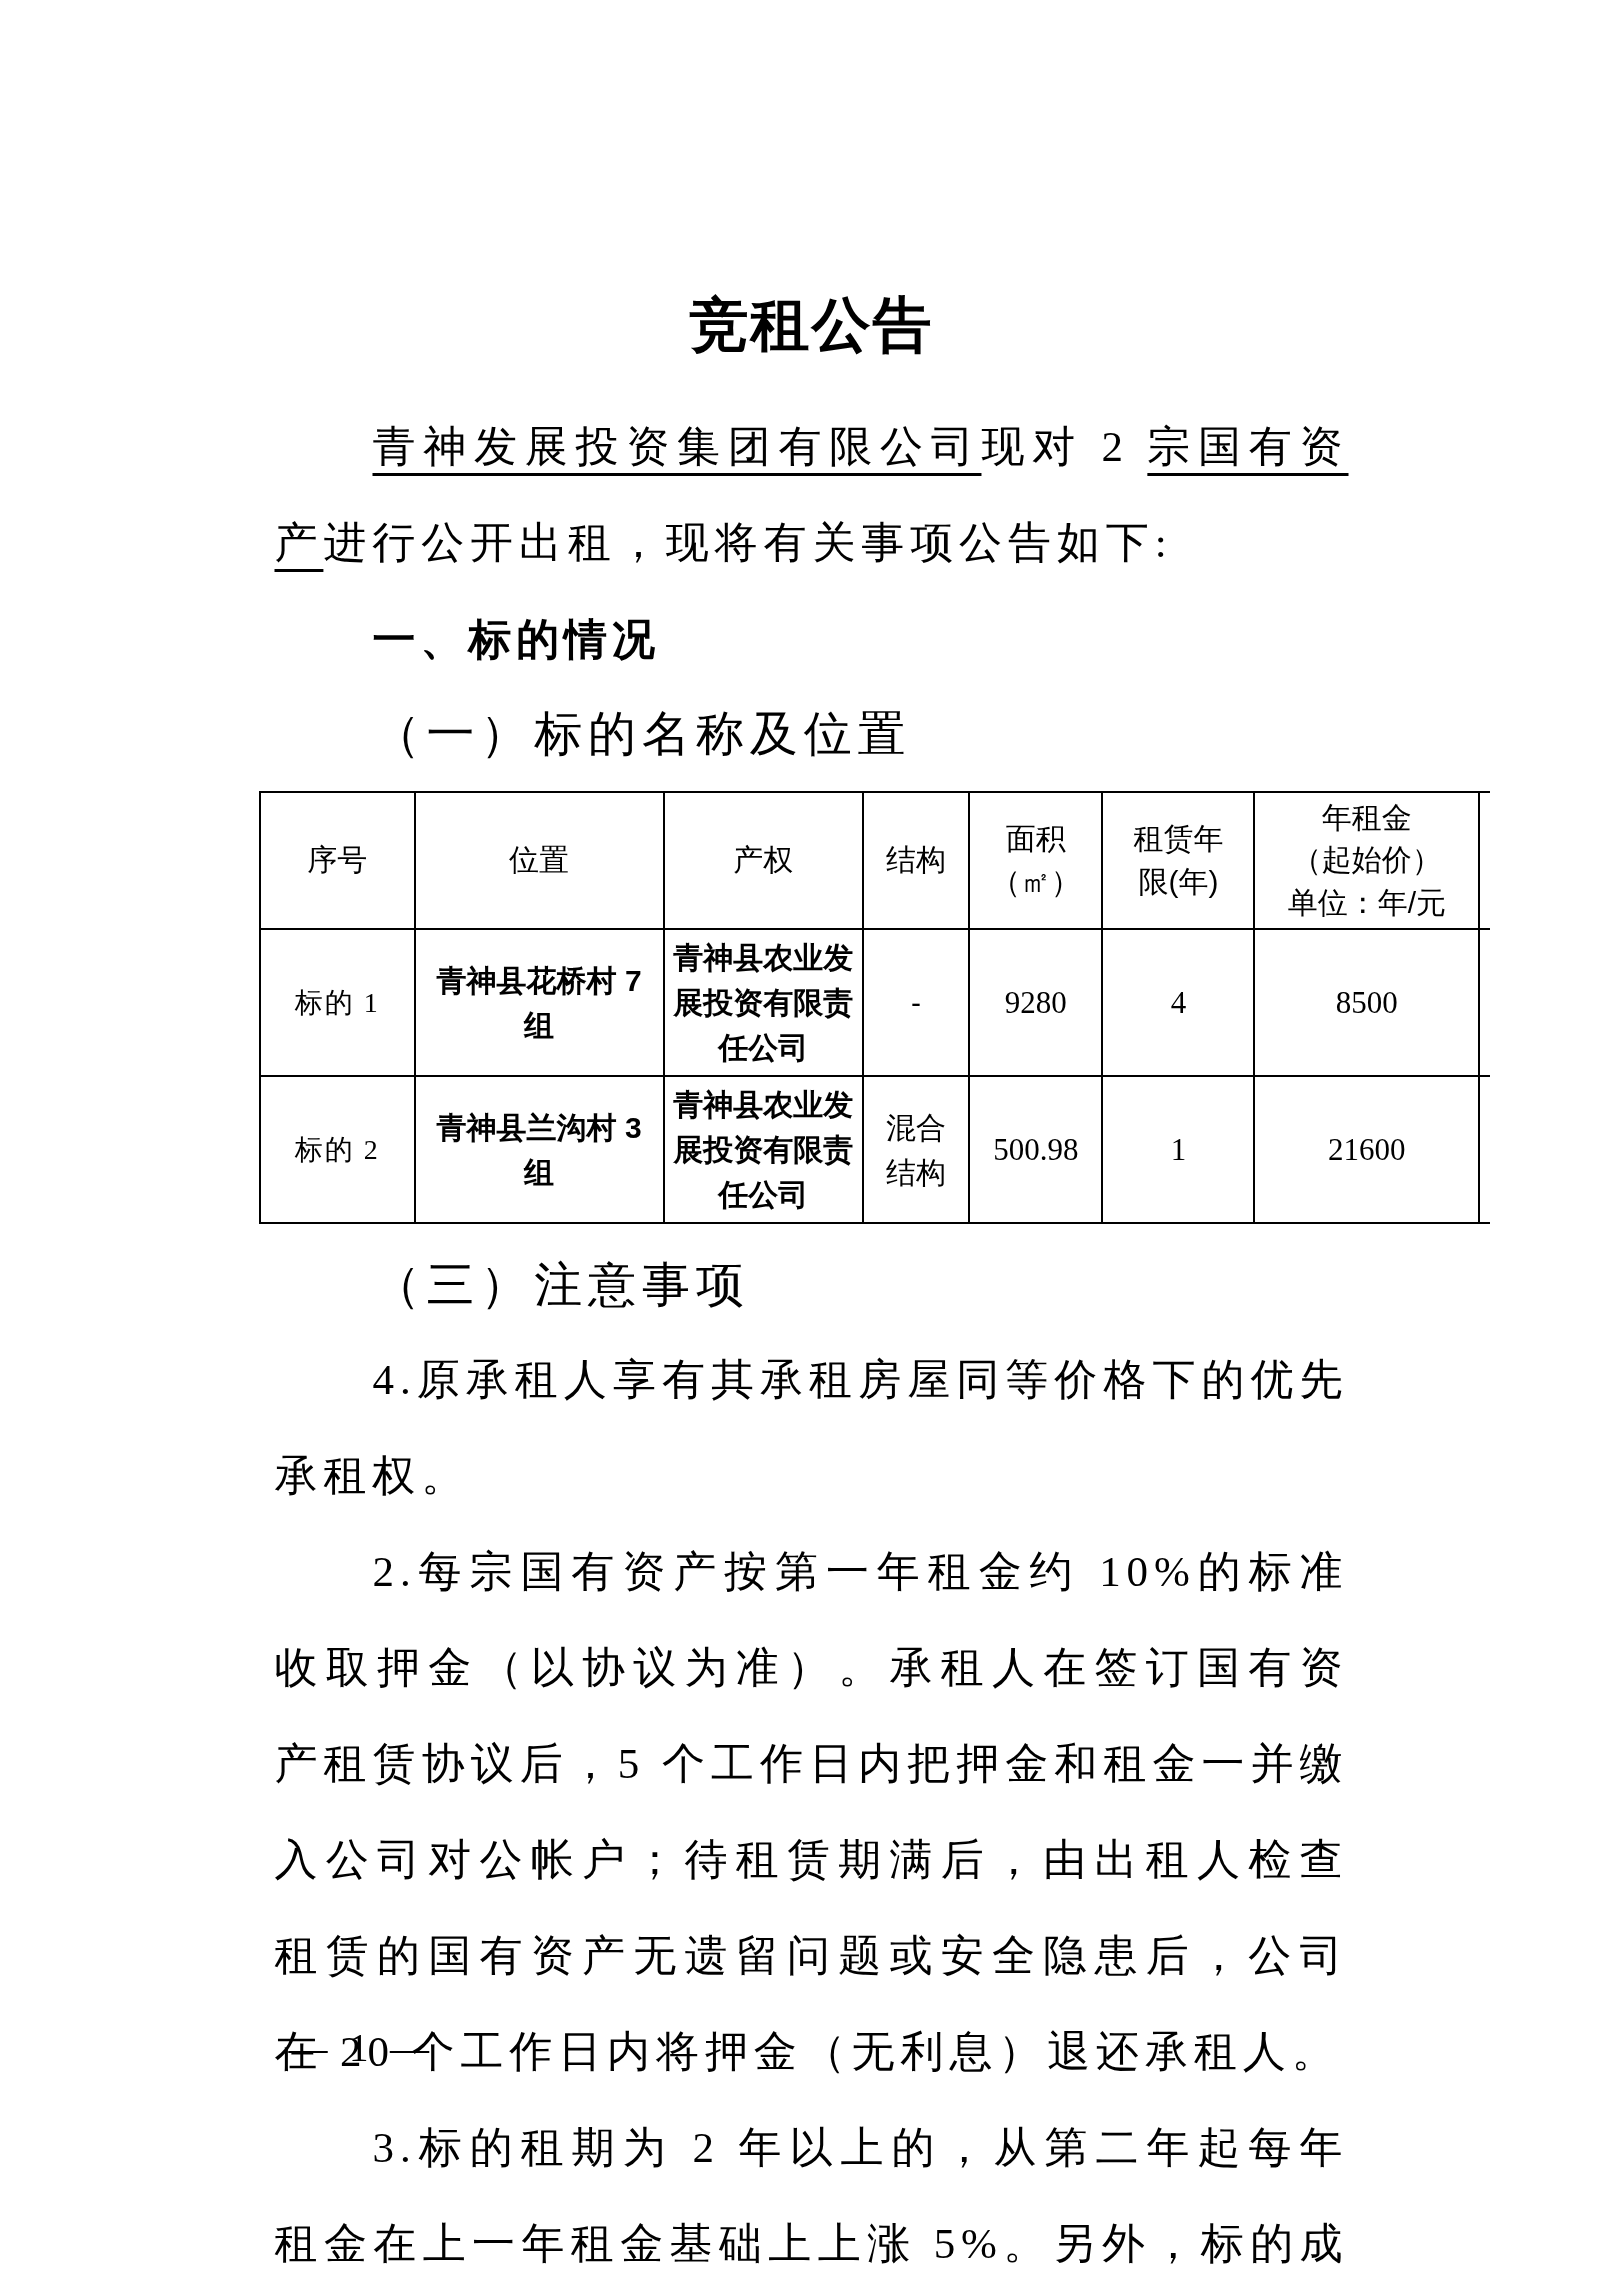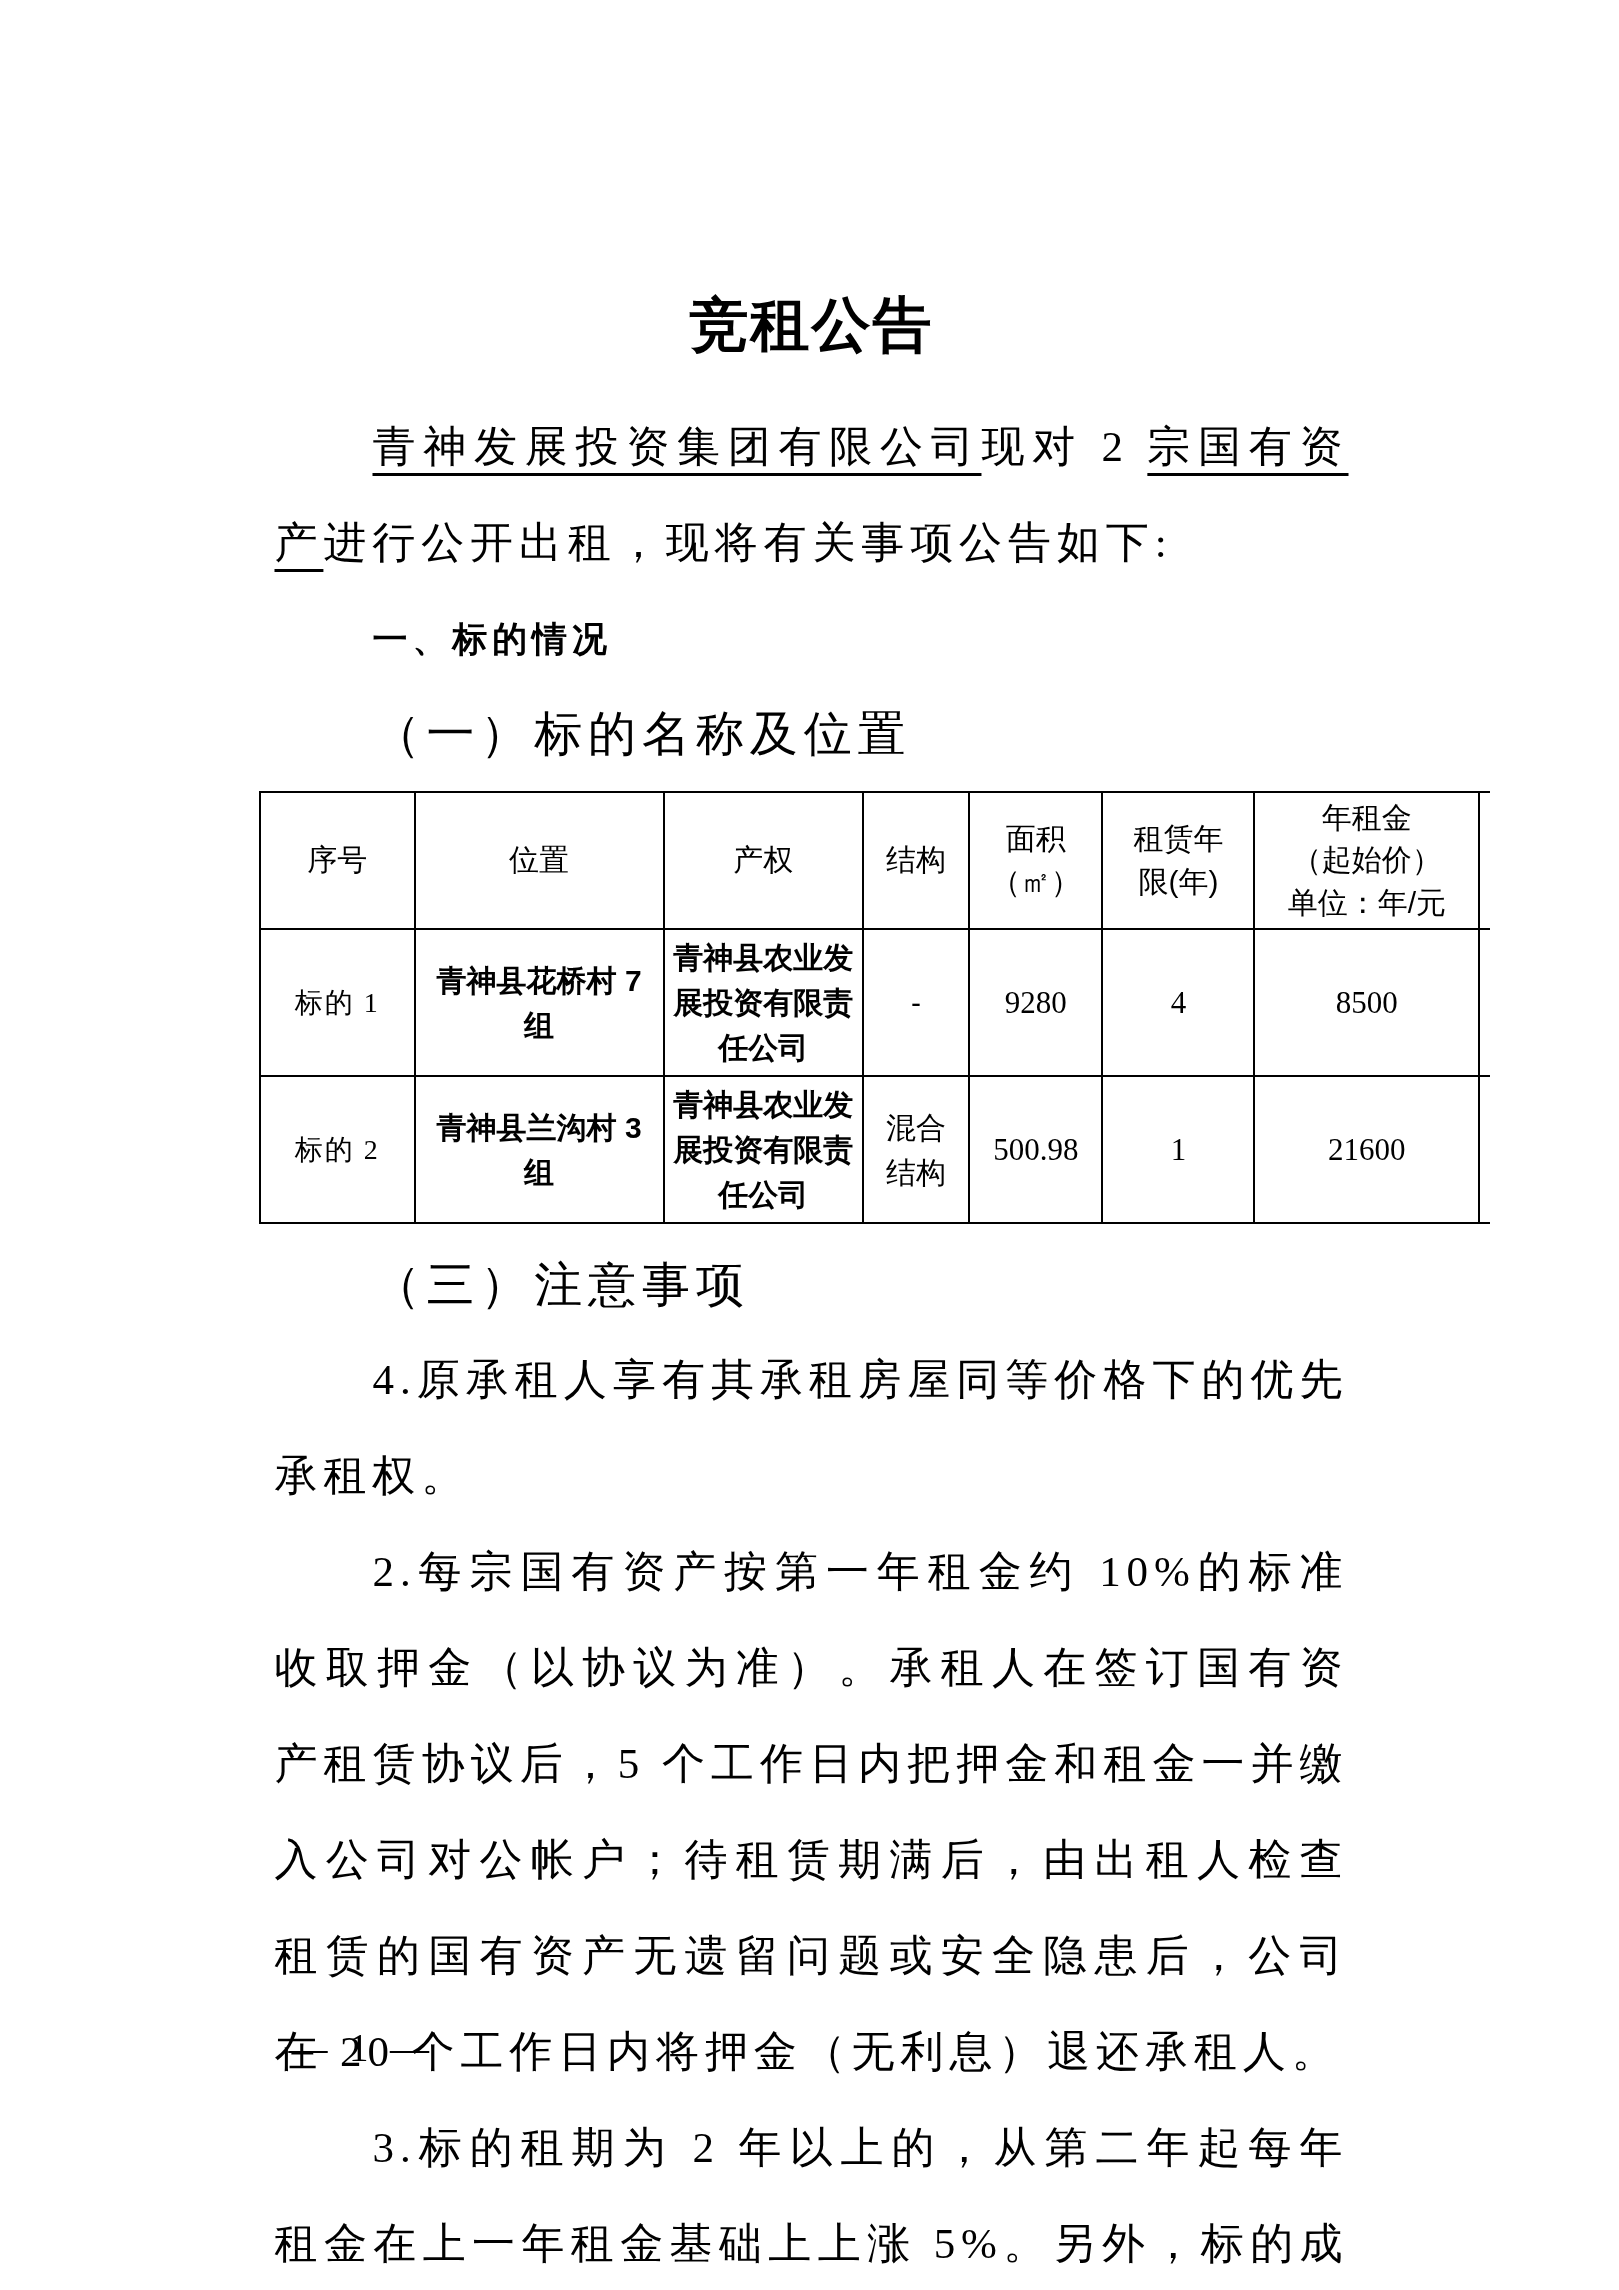--- a/index.html
+++ b/index.html
@@ -35,21 +35,21 @@
     text-align: justify;
     text-indent: 98px;
   }
   .u {
     text-decoration: underline;
     text-underline-offset: 11.8px;
     text-decoration-thickness: 2.9px;
   }
   .heading-bold {
     margin: 0;
-    font-size: 35px;
+    font-size: 43px;
     line-height: 96px;
     letter-spacing: 4.9px;
     font-weight: bold;
     text-indent: 98px;
     font-family: "Liberation Sans", "DejaVu Sans", sans-serif;
   }
   .heading-kaiti {
     margin: 0;
     font-size: 48px;
     line-height: 94px;

